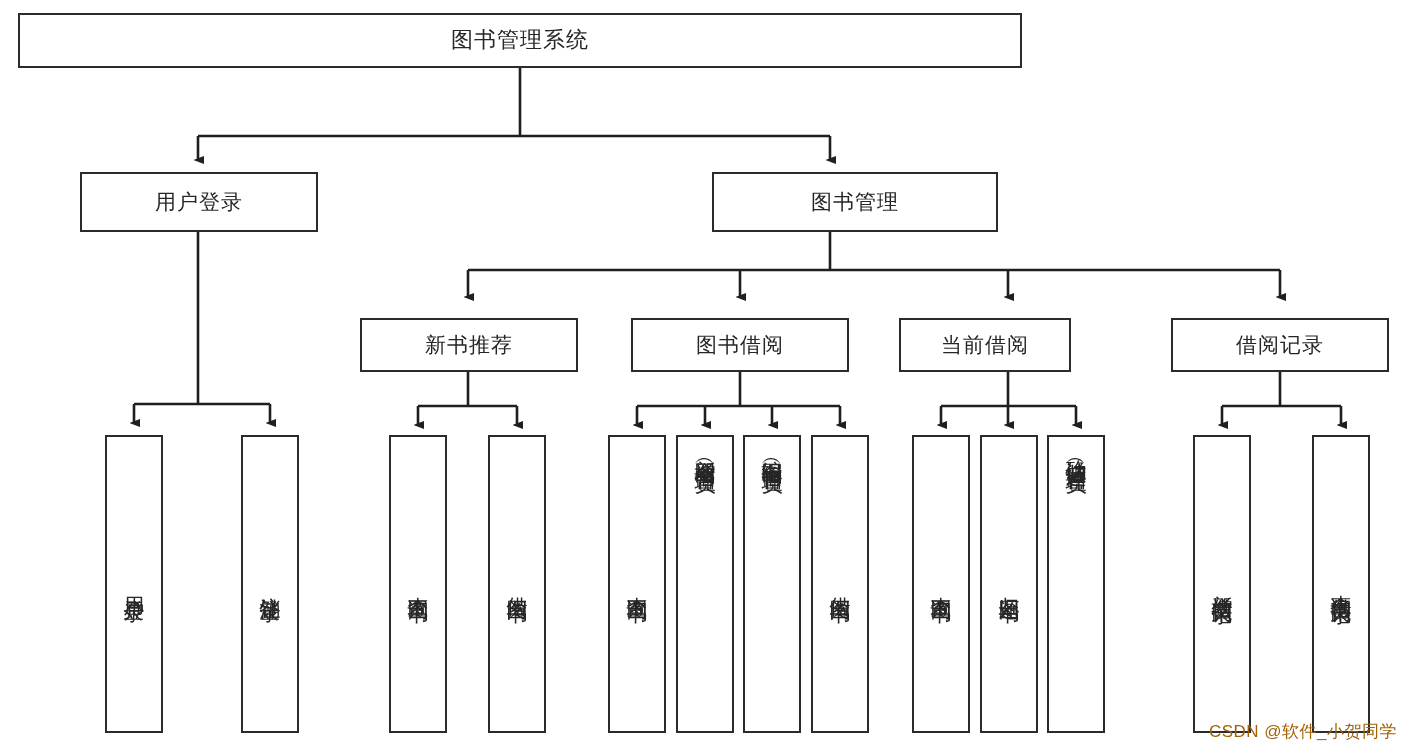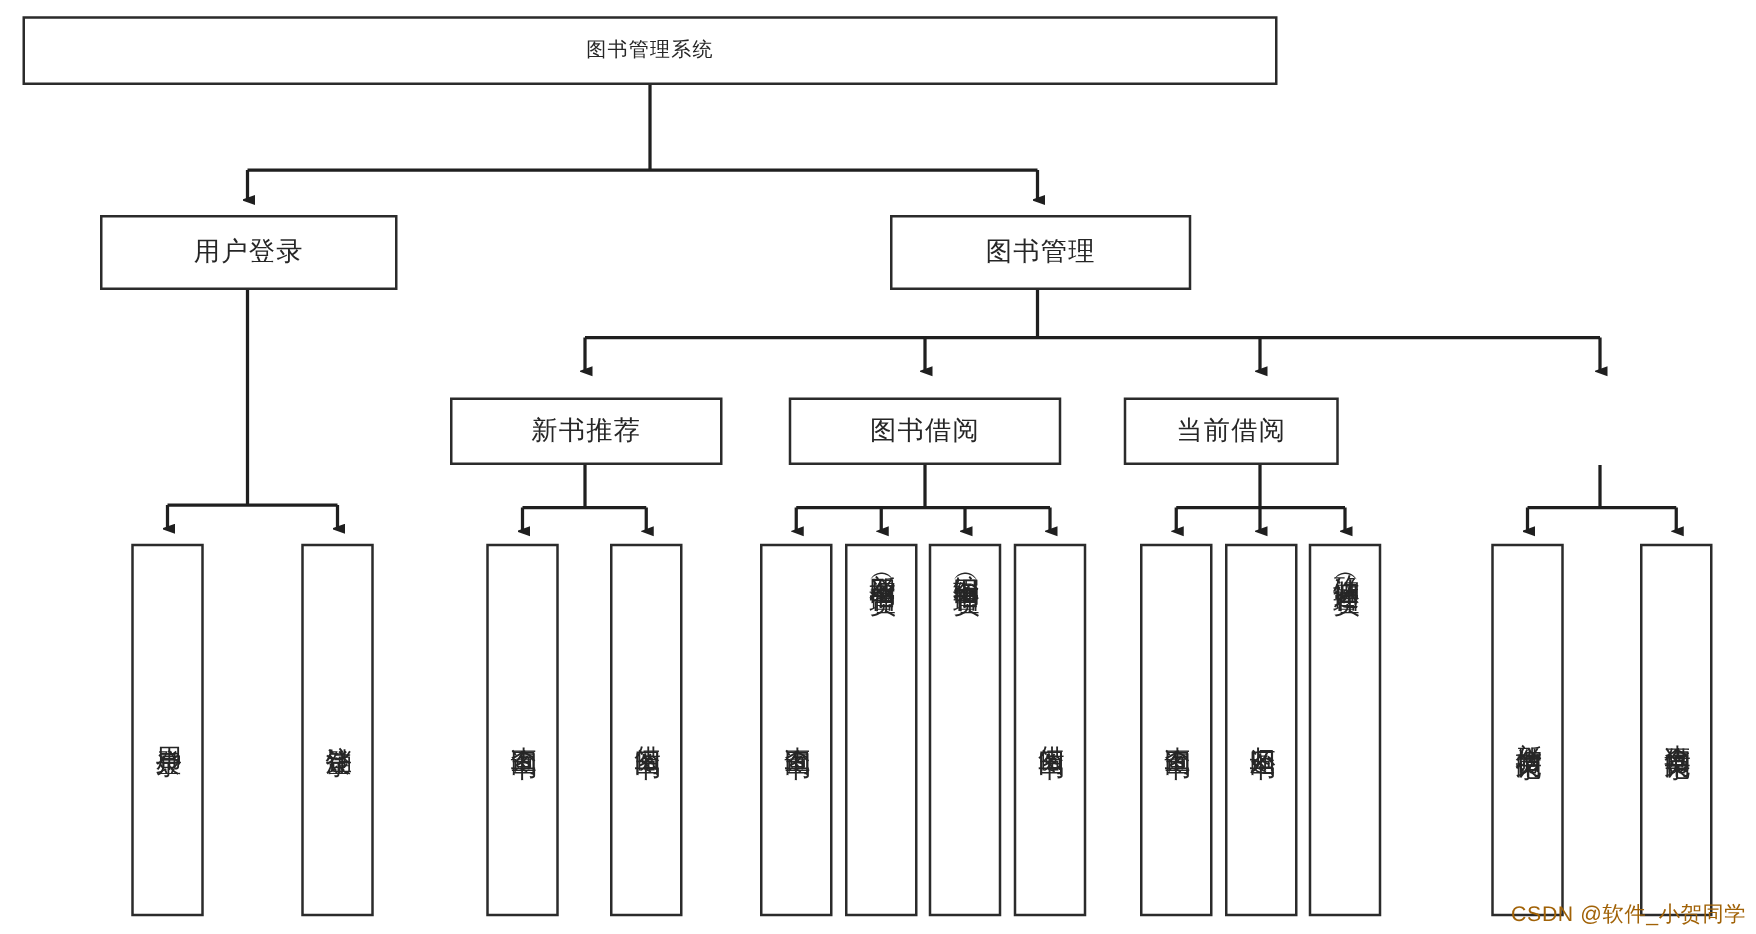--- a/index.html
+++ b/index.html
@@ -34,21 +34,21 @@
     align-items: center;
     justify-content: center;
     color: #262626;
   }
   .node.horiz {
     font-size: 21px;
     letter-spacing: 1px;
     line-height: 1.2;
   }
   .node.root {
-    font-size: 16px;
+    font-size: 22px;
   }
   .node.leaf {
     font-size: 21px;
     letter-spacing: 2px;
     align-items: flex-start;
     justify-content: center;
     padding-top: 6px;
   }
   .vtext {
     writing-mode: vertical-rl;
@@ -122,25 +122,26 @@
       <path d="M 1280 372 L 1280 406"></path>
       <path d="M 1222 406 L 1341 406"></path>
       <path d="M 1222 406 L 1222 425" marker-end="url(#arrow)"></path>
       <path d="M 1341 406 L 1341 425" marker-end="url(#arrow)"></path>
     </g>
   </svg>
 
   <div class="node horiz root" style="left:18px; top:13px; width:1004px; height:55px;">图书管理系统</div>
 
   <div class="node horiz" style="left:80px; top:172px; width:238px; height:60px;">用户登录</div>
-  <div class="node horiz" style="left:712px; top:172px; width:241px; height:60px;">图书管理</div>
+  <div class="node horiz" style="left:712px; top:172px; width:286px; height:60px;">图书管理</div>
 
   <div class="node horiz" style="left:631px; top:318px; width:218px; height:54px;">图书借阅</div>
   <div class="node horiz" style="left:360px; top:318px; width:218px; height:54px;">新书推荐</div>
   <div class="node horiz" style="left:899px; top:318px; width:172px; height:54px;">当前借阅</div>
+  <div class="node horiz" style="left:1171px; top:318px; width:218px; height:54px;">借阅记录</div>
 
   <div class="node leaf centered" style="left:105px; top:435px; width:58px; height:298px;">
     <span class="vtext">用户登录</span>
   </div>
   <div class="node leaf centered" style="left:241px; top:435px; width:58px; height:298px;">
     <span class="vtext">注销登录</span>
   </div>
 
   <div class="node leaf centered" style="left:389px; top:435px; width:58px; height:298px;">
     <span class="vtext">查询图书</span>

